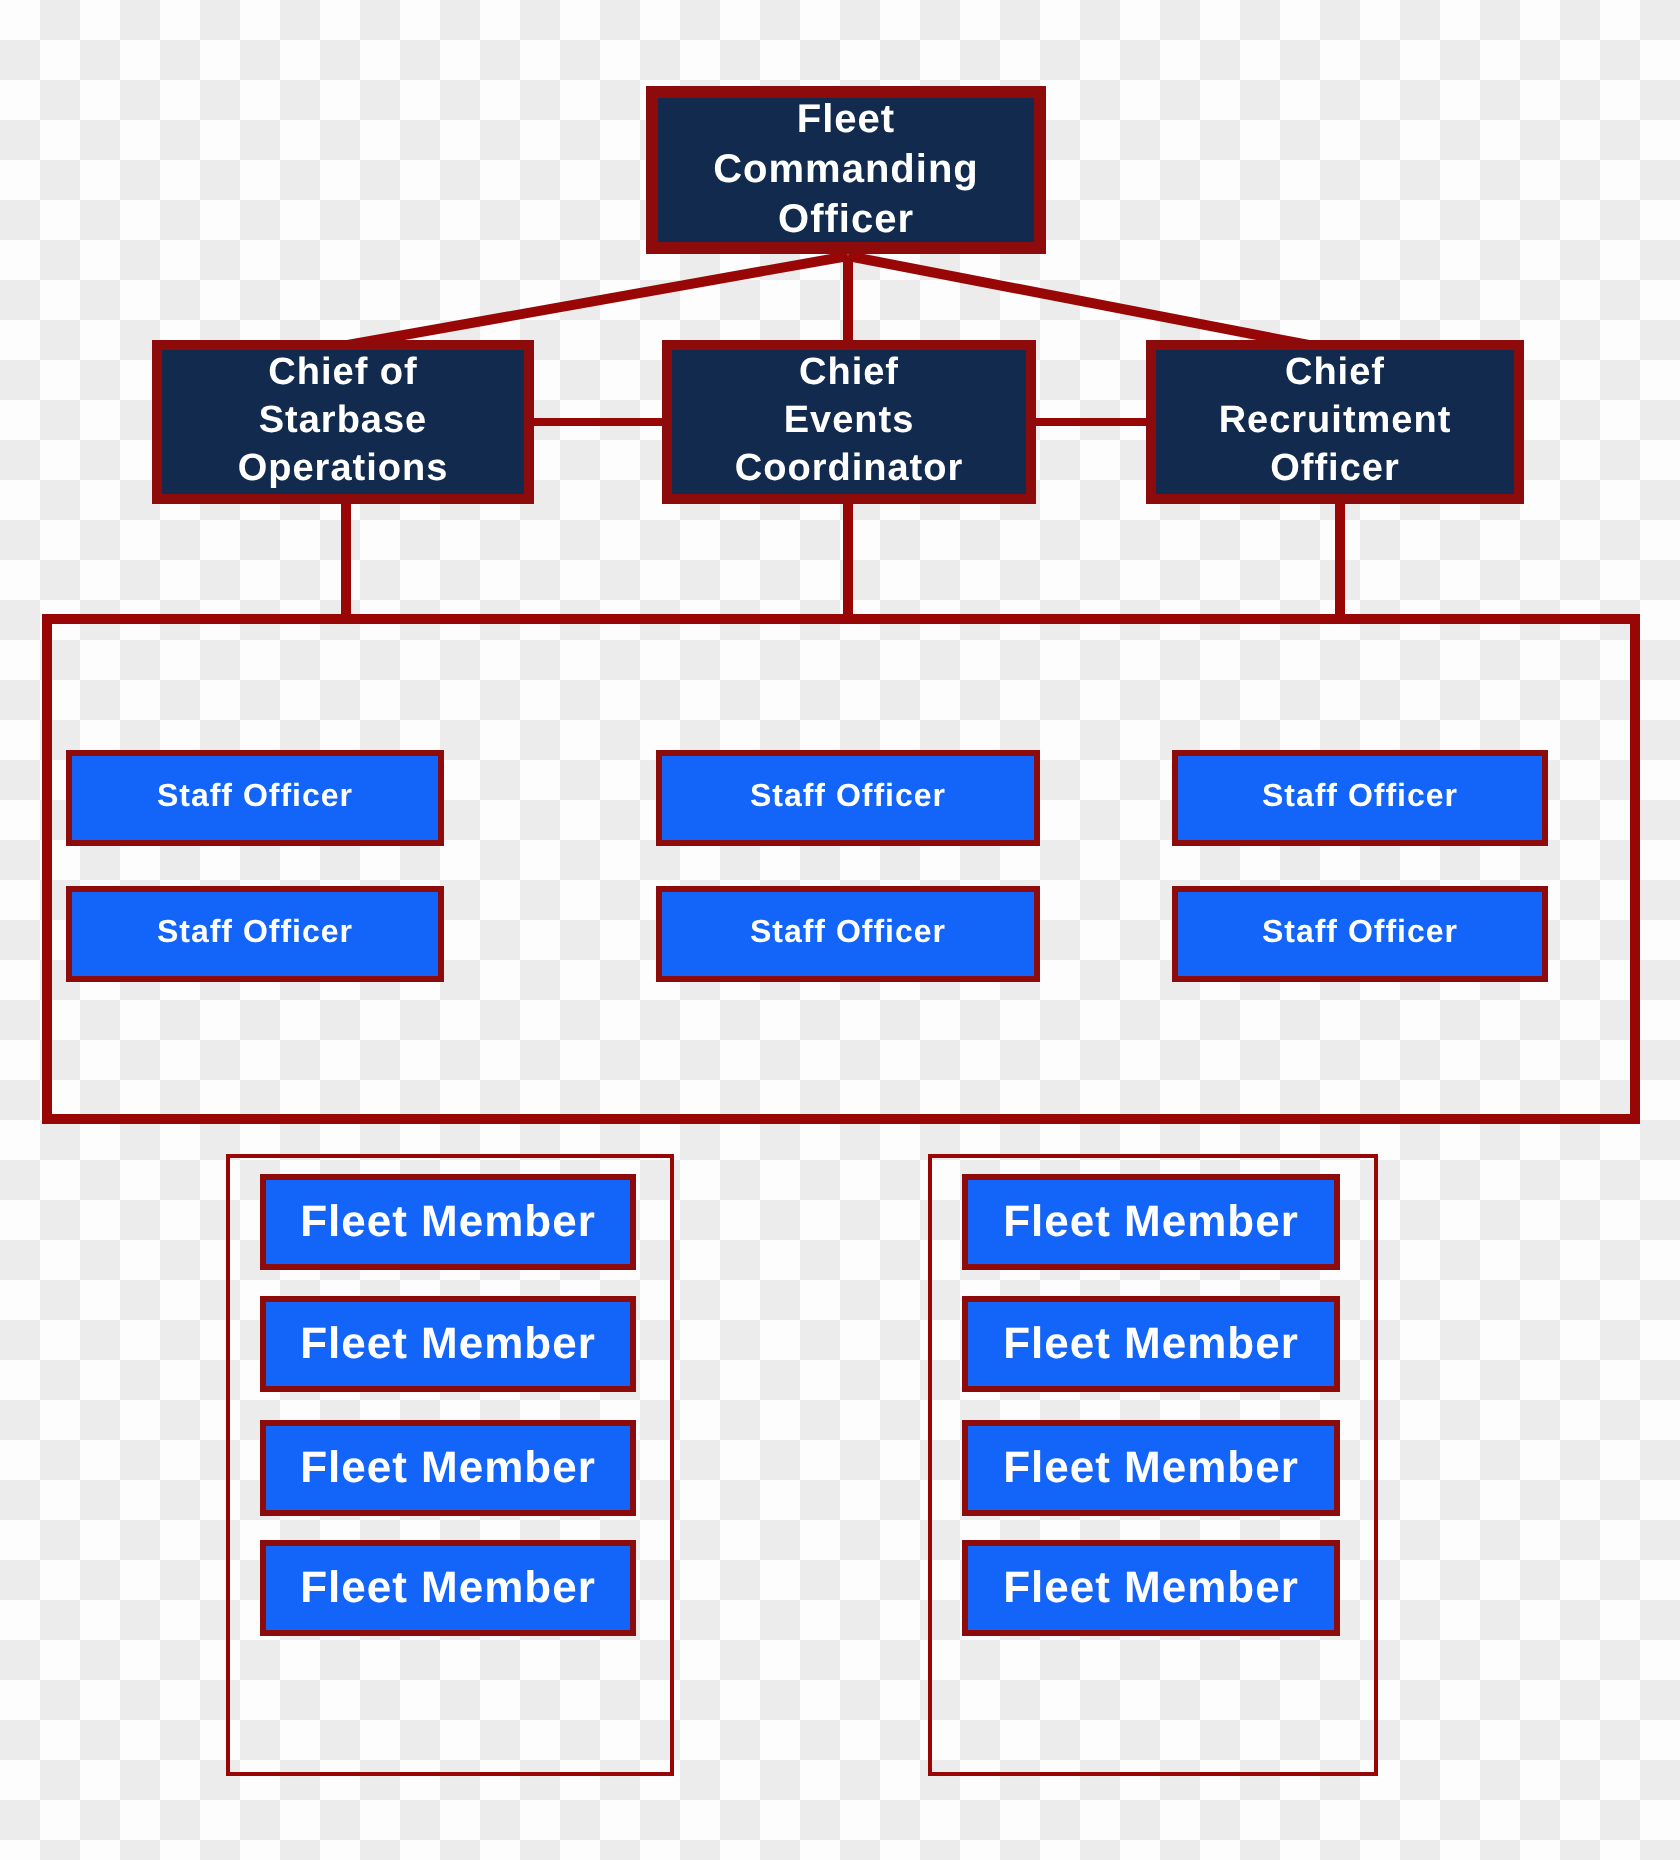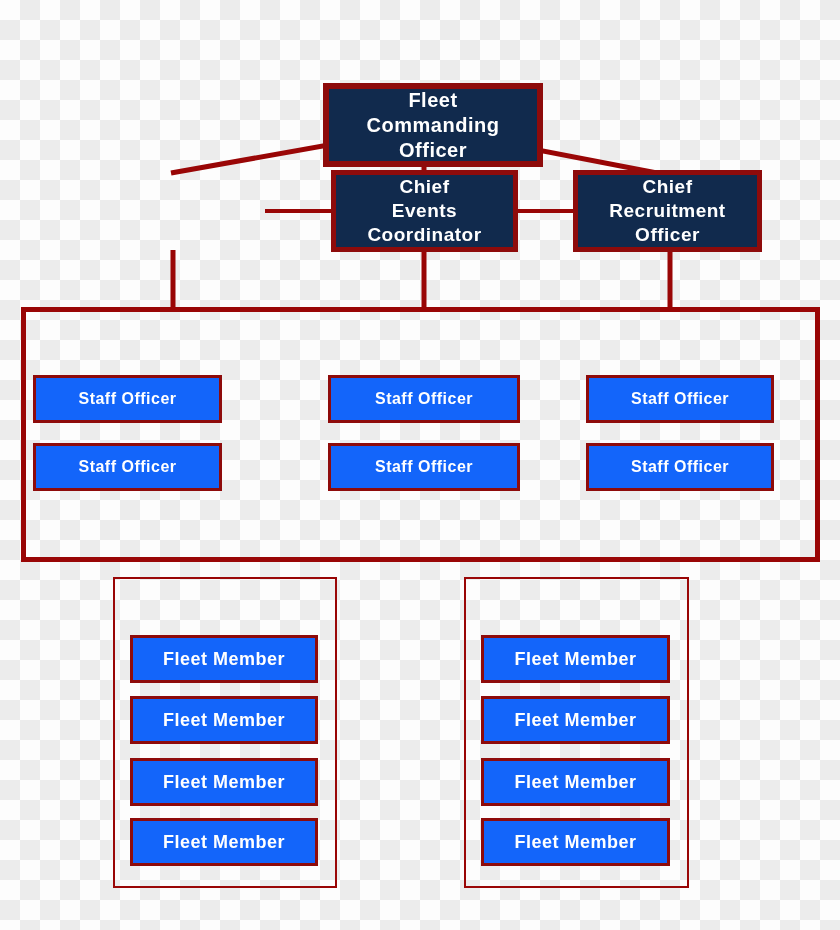--- a/index.html
+++ b/index.html
@@ -17,21 +17,21 @@
   .node{
     position:absolute;z-index:2;box-sizing:border-box;
     display:flex;align-items:center;justify-content:center;
     text-align:center;color:#ffffff;font-weight:bold;
   }
   .node-label{white-space:pre-line;line-height:1.25;letter-spacing:0.5px;}
   .navy{background:#112a4d;border:6px solid #8e0b0b;font-size:20px;}
   .chief{border-width:5px;font-size:19px;}
   .blue{background:#1365fa;border:3px solid #8e0b0b;}
   .staff{font-size:16px;}
-  .fleet{font-size:18px;margin-top:48px;}
+  .fleet{font-size:22px;}
   .group{
     position:absolute;z-index:2;box-sizing:border-box;
     border:5px solid #990606;background:transparent;
   }
   .fleet-group{border-width:2px;}
 </style>
 </head>
 <body>
 
 <div class="stage">
@@ -40,26 +40,31 @@
     <line x1="424" y1="128" x2="171" y2="173" stroke="#990606" stroke-width="5"></line>
     <line x1="424" y1="128" x2="424" y2="172" stroke="#990606" stroke-width="5"></line>
     <line x1="424" y1="128" x2="657" y2="173" stroke="#990606" stroke-width="5"></line>
     <line x1="265" y1="211" x2="333" y2="211" stroke="#990606" stroke-width="4"></line>
     <line x1="516" y1="211" x2="575" y2="211" stroke="#990606" stroke-width="4"></line>
     <line x1="173" y1="250" x2="173" y2="309" stroke="#990606" stroke-width="5"></line>
     <line x1="424" y1="250" x2="424" y2="309" stroke="#990606" stroke-width="5"></line>
     <line x1="670" y1="250" x2="670" y2="309" stroke="#990606" stroke-width="5"></line>
   </svg>
 
-  <div class="node navy" style="left:323px;top:43px;width:220px;height:84px;margin-top:40px;">
+  <div class="node navy" style="left:323px;top:43px;width:200px;height:84px;">
     <span class="node-label">Fleet
 Commanding
 Officer</span>
   </div>
 
+  <div class="node navy chief" style="left:76px;top:170px;width:191px;height:82px;">
+    <span class="node-label">Chief of
+Starbase
+Operations</span>
+  </div>
   <div class="node navy chief" style="left:331px;top:170px;width:187px;height:82px;">
     <span class="node-label">Chief
 Events
 Coordinator</span>
   </div>
   <div class="node navy chief" style="left:573px;top:170px;width:189px;height:82px;">
     <span class="node-label">Chief
 Recruitment
 Officer</span>
   </div>

